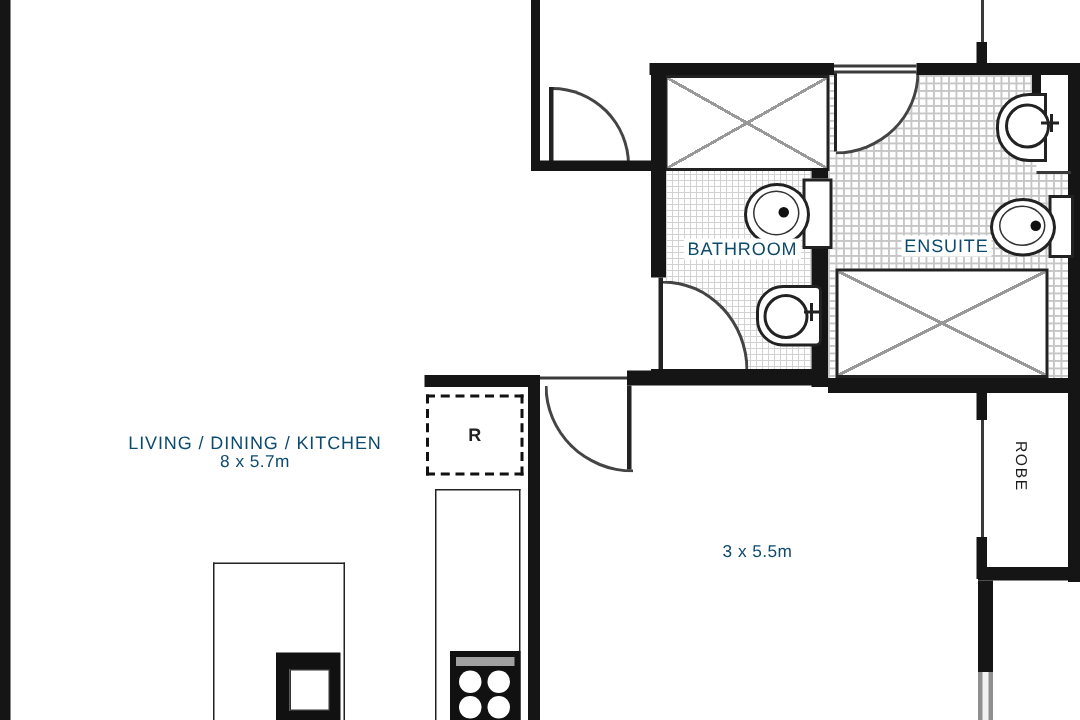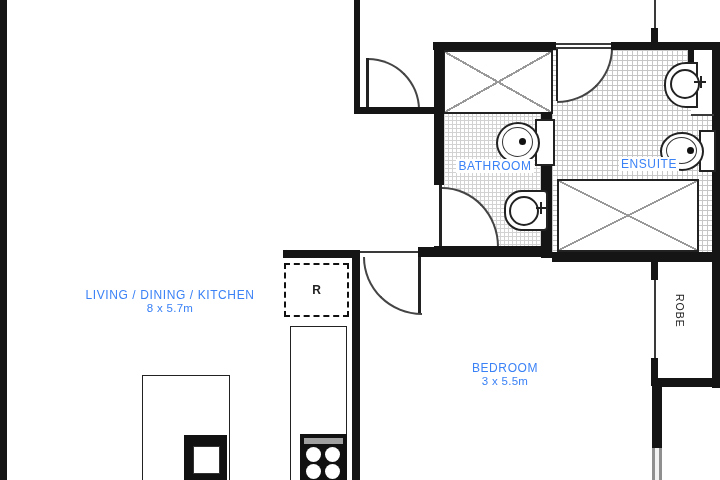--- a/index.html
+++ b/index.html
@@ -24,21 +24,21 @@
      border-top-right-radius:100% 100%;}
   .arc-br{position:absolute;background:#fff;border-bottom:2px solid #444;border-right:2px solid #444;
      border-bottom-right-radius:100% 100%;}
   .arc-bl{position:absolute;background:#fff;border-bottom:2px solid #444;border-left:2px solid #444;
      border-bottom-left-radius:100% 100%;}
   .leaf{position:absolute;background:#222;}
   .fix{position:absolute;background:#fff;border:2px solid #222;}
   .fix-thin{position:absolute;background:#fff;border:1.5px solid #333;}
   .round{border-radius:50%;}
   .label{position:absolute;font-size:12px;letter-spacing:0.6px;text-align:center;
-         color:#3b82f6;white-space:nowrap;line-height:13px;}
+         color:#0c4a6e;white-space:nowrap;line-height:13px;}
   .label .dim{font-size:11.5px;letter-spacing:0.3px;}
   .onTile{background:#fff;padding:0 2px;}
   .vtext{position:absolute;writing-mode:vertical-rl;font-size:10.5px;letter-spacing:1px;color:#1c1c1c;}
   .dash{position:absolute;border:2.5px dashed #111;background:#fff;
         display:flex;align-items:center;justify-content:center;
         font-size:12px;font-weight:bold;color:#222;}
 </style>
 </head>
 <body>
 
@@ -126,29 +126,28 @@
   <div class="abs" style="left:142px;top:375px;width:88px;height:105px;background:#fff;border:1.5px solid #222;border-bottom:none;box-sizing:border-box;"></div>
   <div class="abs" style="left:184px;top:435px;width:43px;height:45px;background:#111;"></div>
   <div class="abs" style="left:193px;top:446px;width:27px;height:28px;background:#fff;border:1px solid #333;box-sizing:border-box;"></div>
 
   <div class="label" style="left:60px;top:289px;width:220px;">
     <div>LIVING / DINING / KITCHEN</div>
     <div class="dim">8 x 5.7m</div>
   </div>
 
   <div class="label" style="left:430px;top:362px;width:150px;">
-    <div>BEDROOM</div>
     <div class="dim">3 x 5.5m</div>
   </div>
 
   <div class="label" style="left:450px;top:160px;width:90px;">
     <span class="onTile">BATHROOM</span>
   </div>
 
-  <div class="label" style="left:612px;top:158px;width:74px;">
+  <div class="label" style="left:594px;top:158px;width:74px;">
     <span class="onTile">ENSUITE</span>
   </div>
 
   <div class="vtext" style="left:674px;top:294px;height:54px;">
     <span>ROBE</span>
   </div>
 
 </div>
 
 </body></html>

